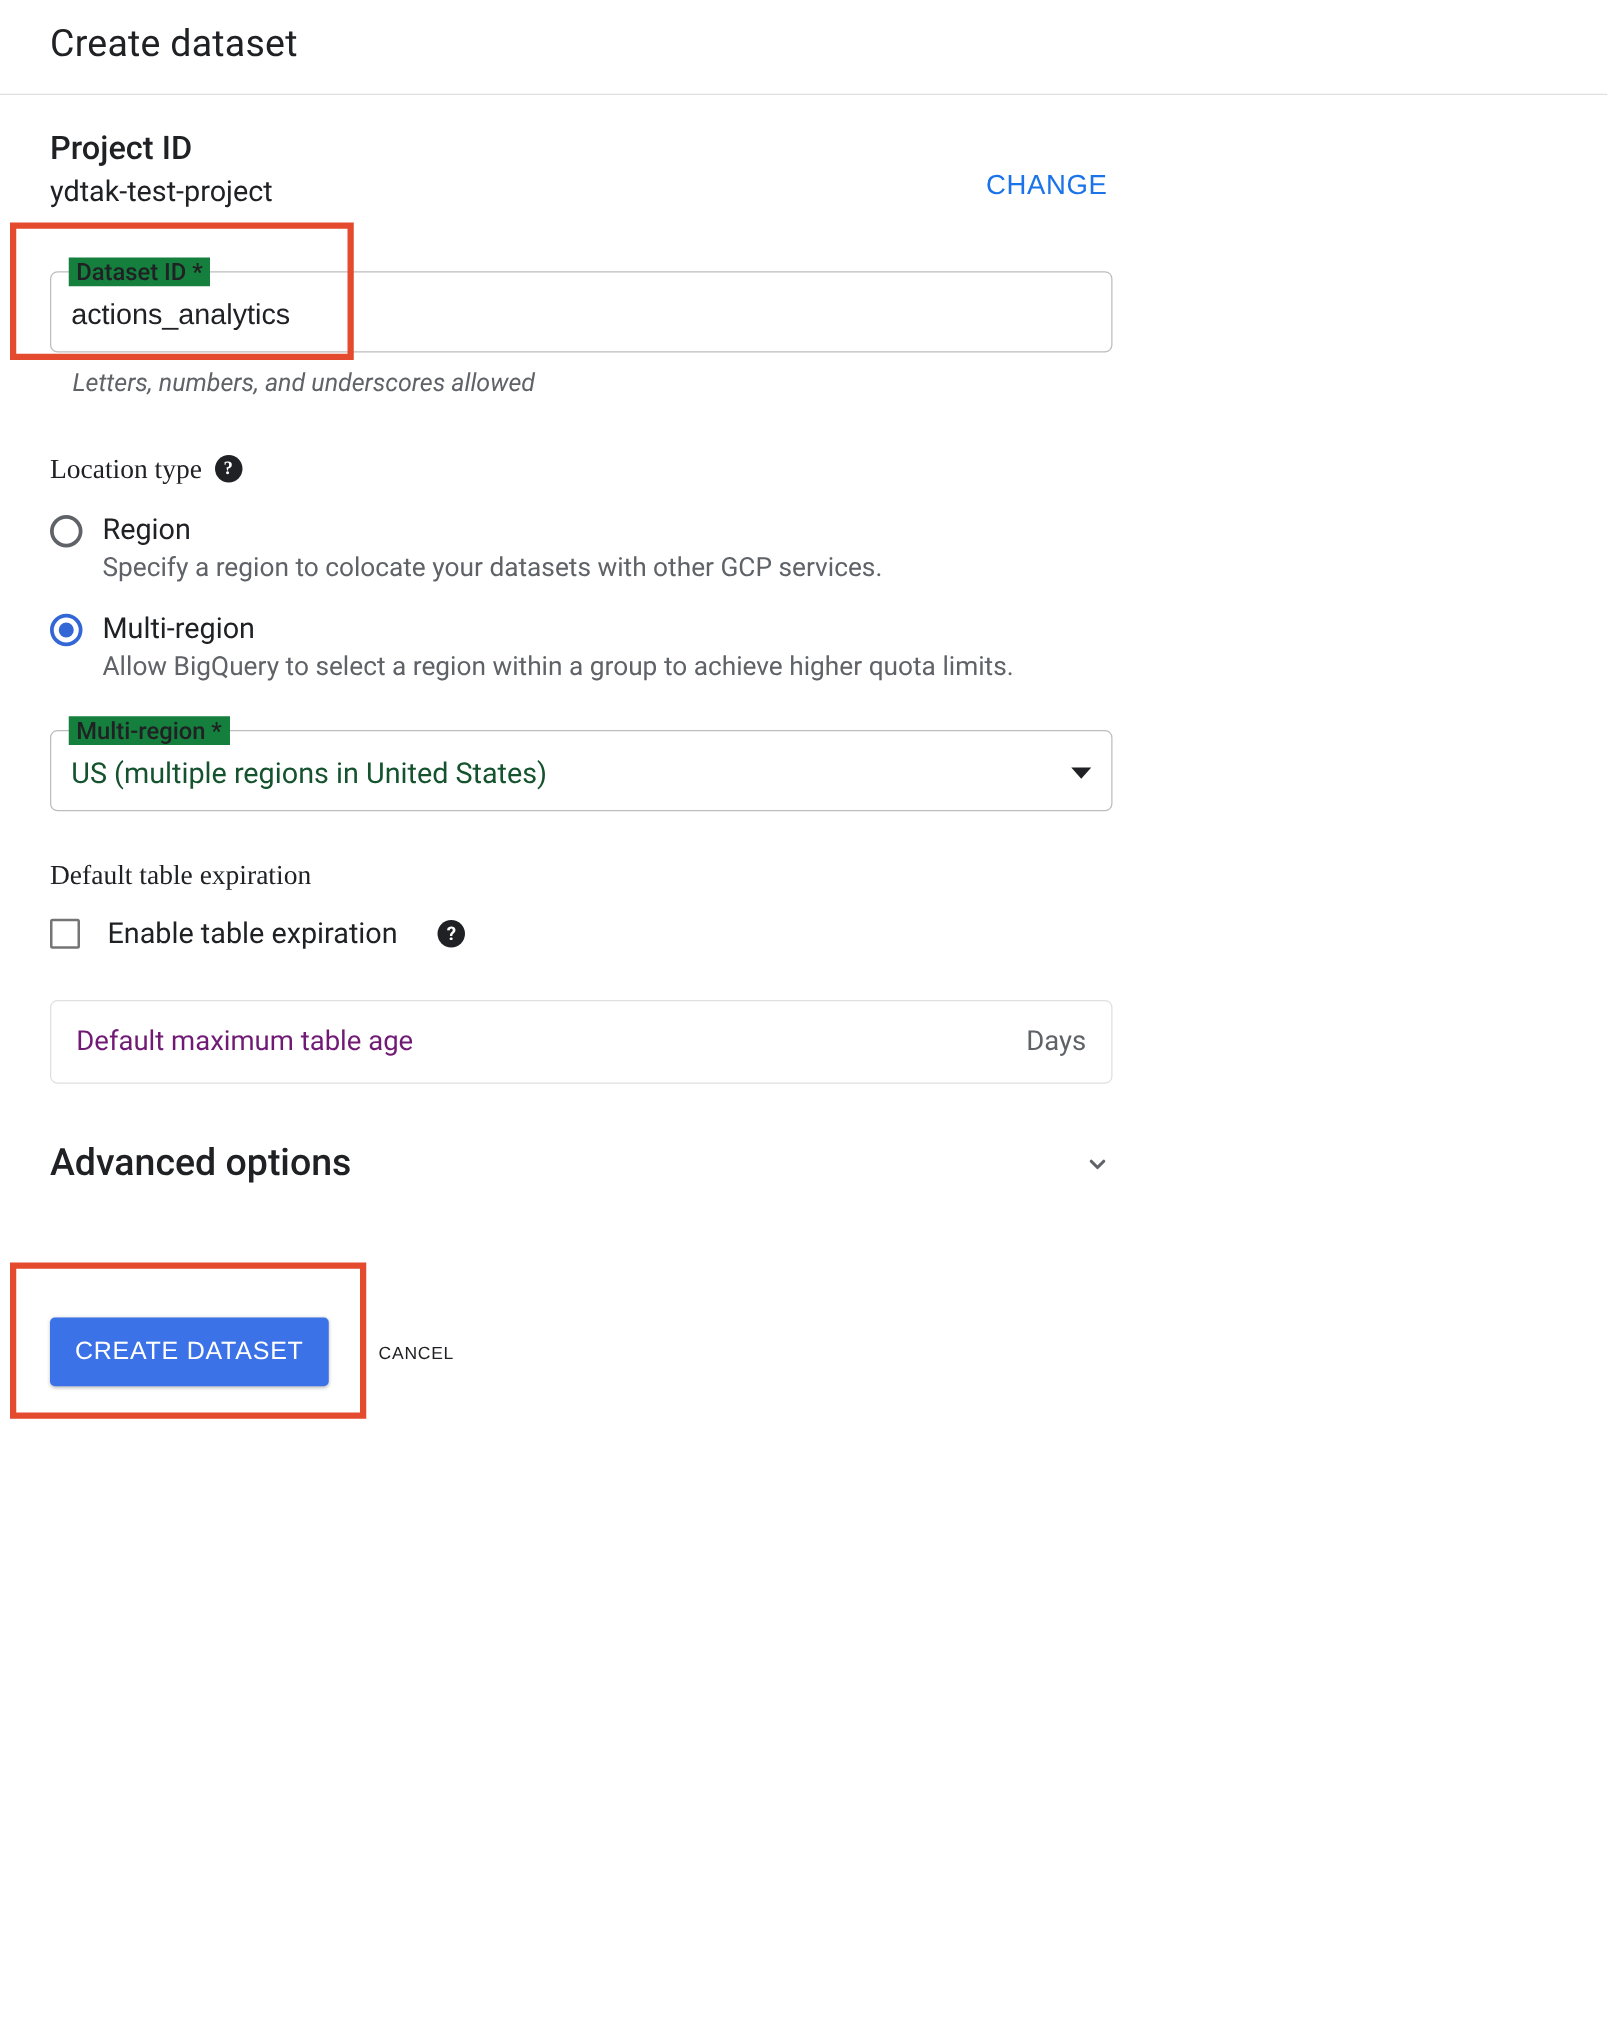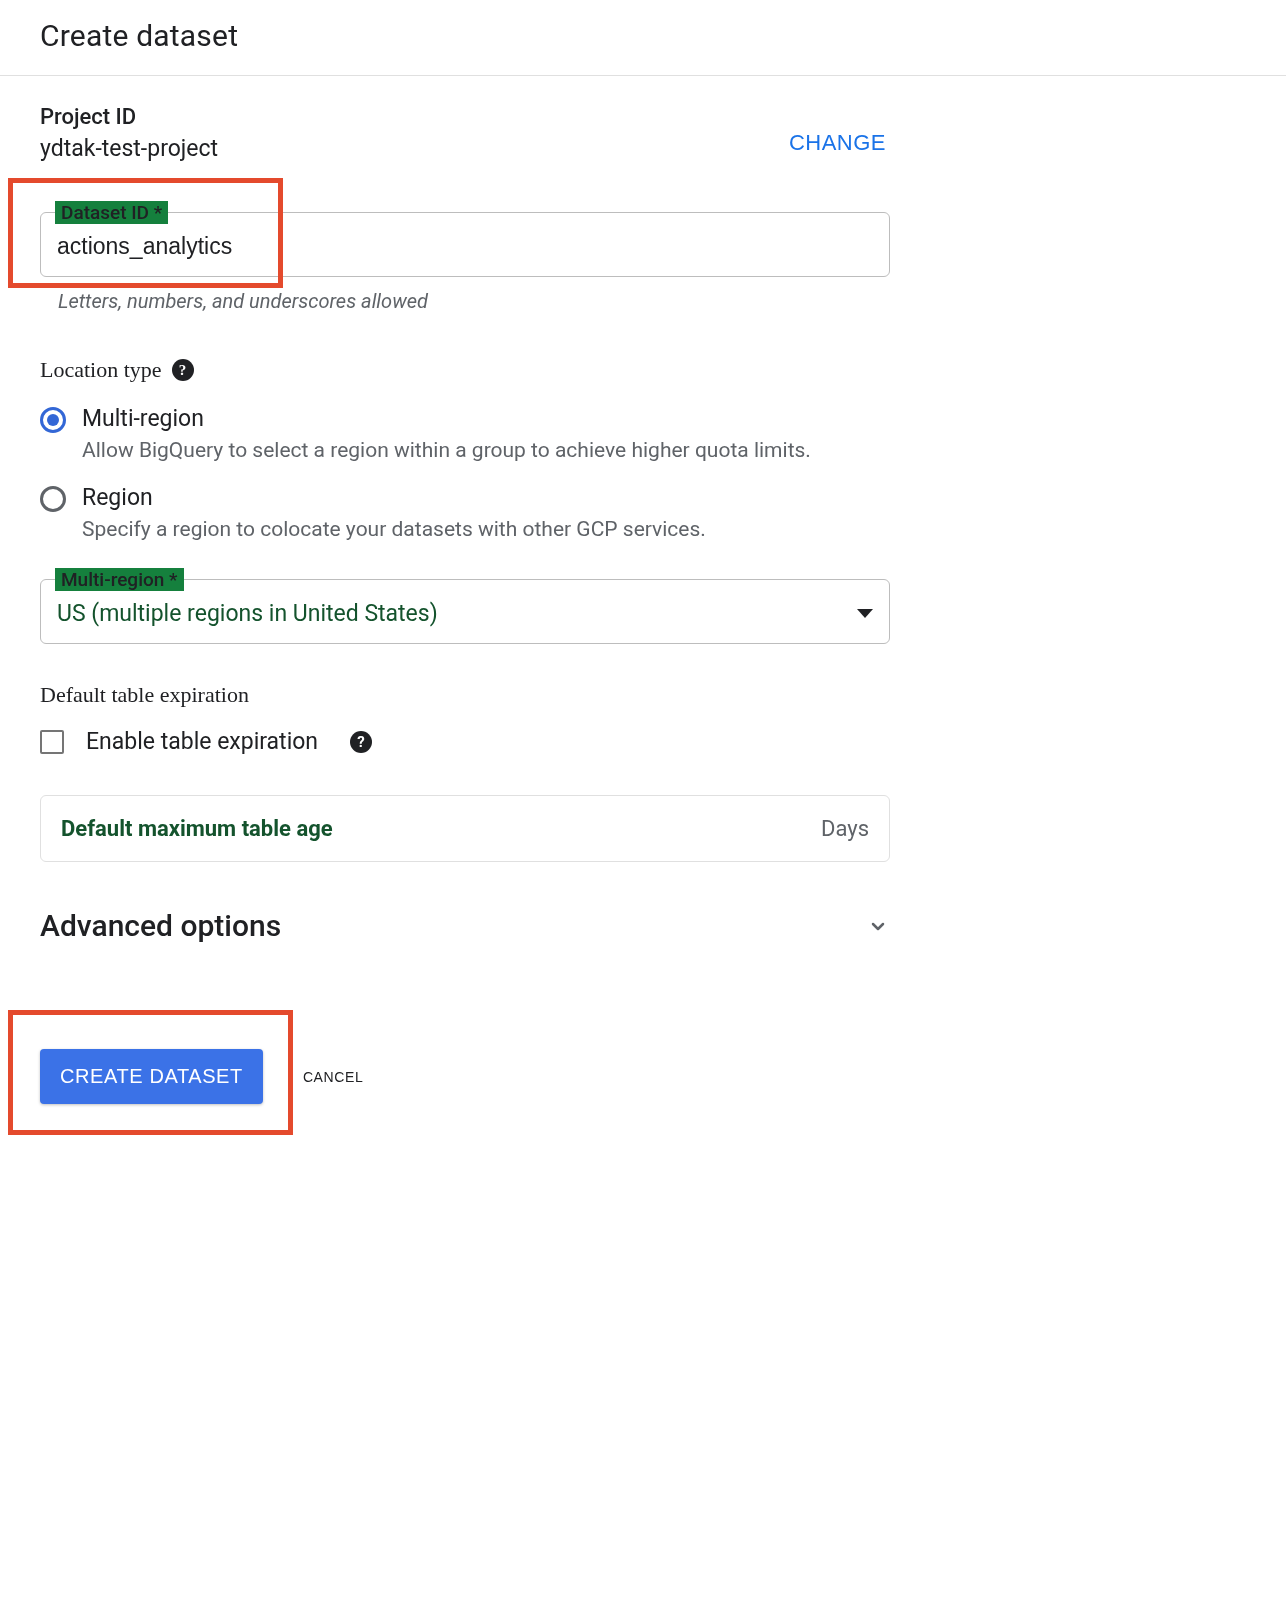--- a/index.html
+++ b/index.html
@@ -17,21 +17,21 @@
       border-bottom: 1px solid #e0e0e0;
       letter-spacing: 0.2px;
     }
     .content { padding: 28px 40px 40px 40px; max-width: 930px; }
     .project-row {
       display: flex;
       justify-content: space-between;
       align-items: flex-end;
     }
     .project-left { }
-    .project-label { font-size: 22px; font-weight: 500; color: #202124; }
+    .project-label { font-size: 26px; font-weight: 500; color: #202124; }
     .project-value { font-size: 23px; font-weight: 400; color: #202124; margin-top: 6px; }
     .change-btn {
       color: #1a73e8; font-size: 22px; font-weight: 500; letter-spacing: 0.5px;
       text-transform: uppercase; cursor: pointer; background: none; border: none;
       padding: 6px 4px;
     }
     .highlight-box {
       border: 5px solid #e44a2d;
       position: absolute;
       pointer-events: none;
@@ -100,21 +100,21 @@
     .checkbox {
       width:24px; height:24px; border:2px solid #757575; border-radius:2px; cursor:pointer;
     }
     .checkbox-label { font-size:23px; color:#202124; }
 
     .disabled-field {
       margin-top: 40px; border: 1px solid #e0e0e0; border-radius:6px;
       padding: 20px 20px; display:flex; justify-content:space-between; align-items:center;
       background:#fff;
     }
-    .disabled-text { font-size:22px; color:#14532d;font-weight:bold; }
+    .disabled-text { font-size:22px; color:#701a75; }
     .disabled-suffix { font-size:22px; color:#5f6368; }
 
     .advanced-row {
       display:flex; justify-content:space-between; align-items:center;
       margin-top: 46px; cursor:pointer;
     }
     .advanced-title { font-size:30px; font-weight:500; color:#202124; }
     .chevron-down {
       width:24px; height:24px;
     }
@@ -154,40 +154,40 @@
       <div class="field-outline">
         <div class="field-label">Dataset ID *</div>
         <input class="field-input" type="text" value="actions_analytics" style="">
       </div>
       <div class="helper">Letters, numbers, and underscores allowed</div>
     </div>
 
     <div class="section-heading">
       <span>Location type</span>
       <span class="help-icon">?</span>
+    </div>
+
+    <div class="radio-row">
+      <div class="radio-outer"></div>
+      <div class="radio-text">
+        <div class="radio-label">Region</div>
+        <div class="radio-desc">Specify a region to colocate your datasets with other GCP services.</div>
+      </div>
     </div>
 
     <div class="radio-row">
       <div class="radio-outer selected">
           <div class="radio-inner"></div>
         </div>
       <div class="radio-text">
         <div class="radio-label">Multi-region</div>
         <div class="radio-desc">Allow BigQuery to select a region within a group to achieve higher quota limits.</div>
       </div>
     </div>
 
-    <div class="radio-row">
-      <div class="radio-outer"></div>
-      <div class="radio-text">
-        <div class="radio-label">Region</div>
-        <div class="radio-desc">Specify a region to colocate your datasets with other GCP services.</div>
-      </div>
-    </div>
-
     <div class="select-wrap">
       <div class="select-outline">
         <div class="field-label">Multi-region *</div>
         <div class="select-value">US (multiple regions in United States)</div>
         <div class="caret-down"></div>
       </div>
     </div>
 
     <div class="section-heading" style="margin-top:38px;">
       <span>Default table expiration</span>

